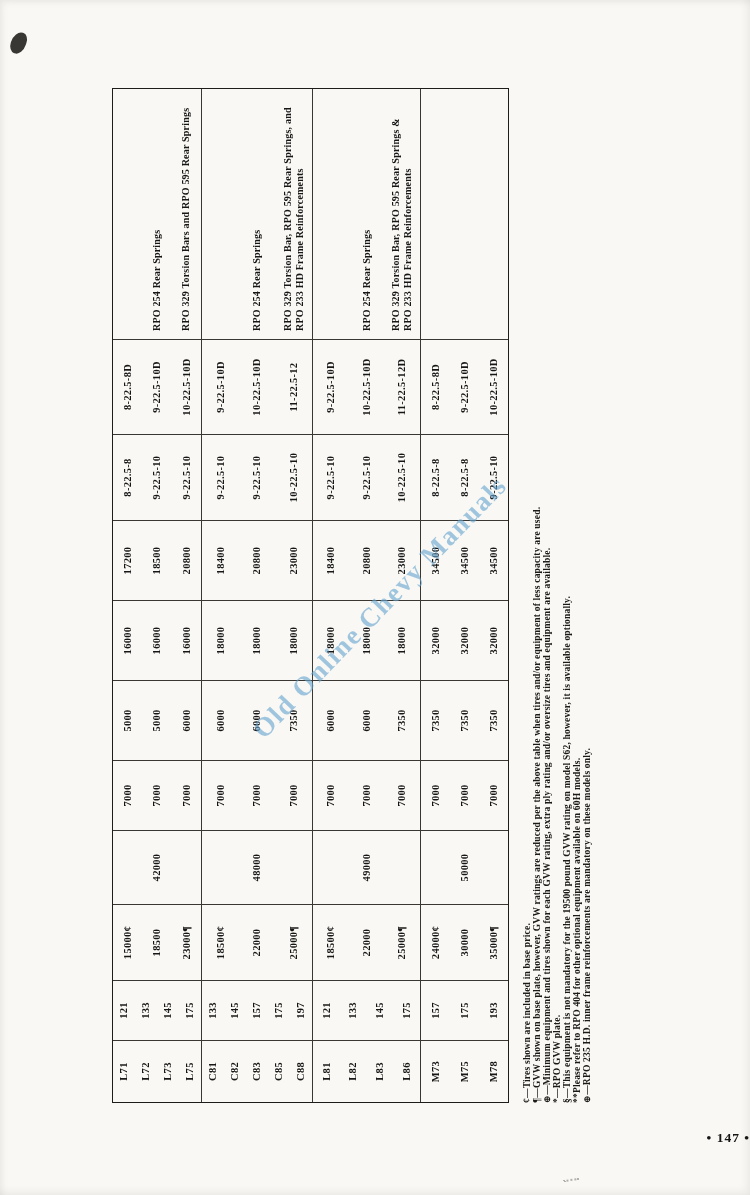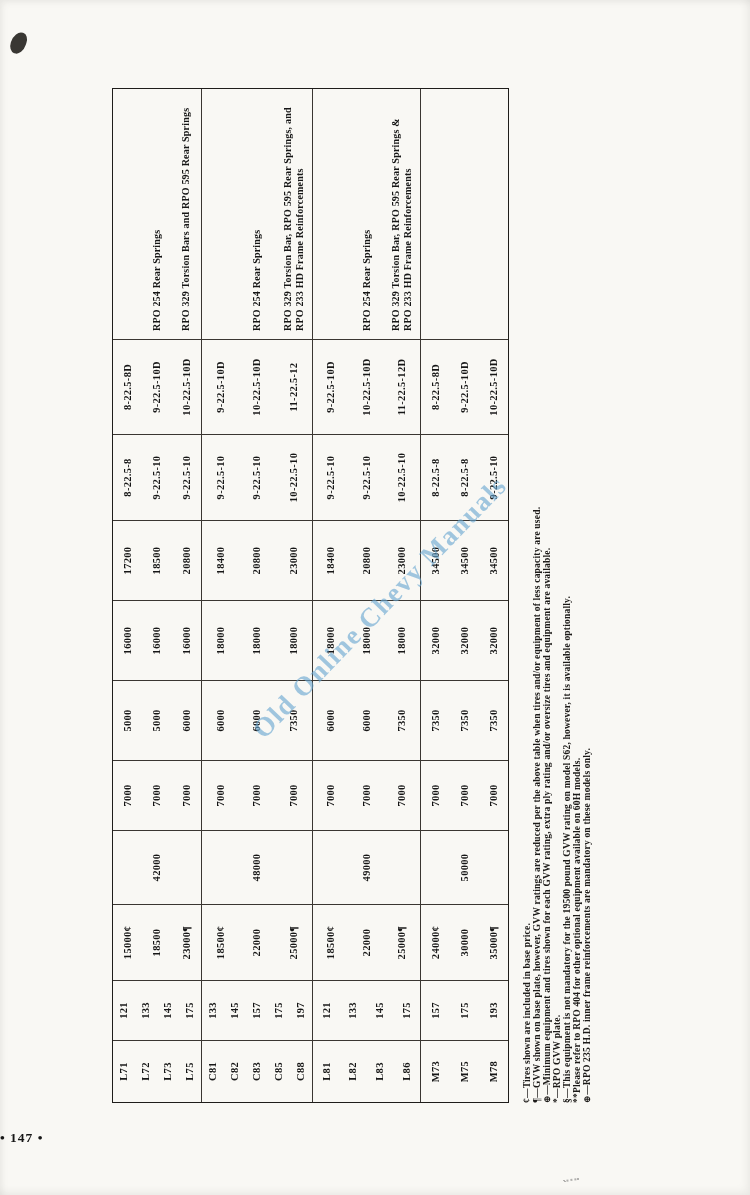--- a/index.html
+++ b/index.html
@@ -90,21 +90,21 @@
     transform:rotate(-46deg);
     font-size:27px;font-weight:700;
     letter-spacing:1.5px;
     color:rgba(104,166,208,0.62);
     z-index:5;
     pointer-events:none;
   }
   .page-number{
     position:absolute;
     left:0;right:0;top:1130px;
-    text-align:left;
+    text-align:right;
     font-size:13.5px;font-weight:700;
     letter-spacing:1px;
   }
 </style>
 </head>
 <body>
 
 <div class="page">
 
   <div class="corner-blob"></div>

